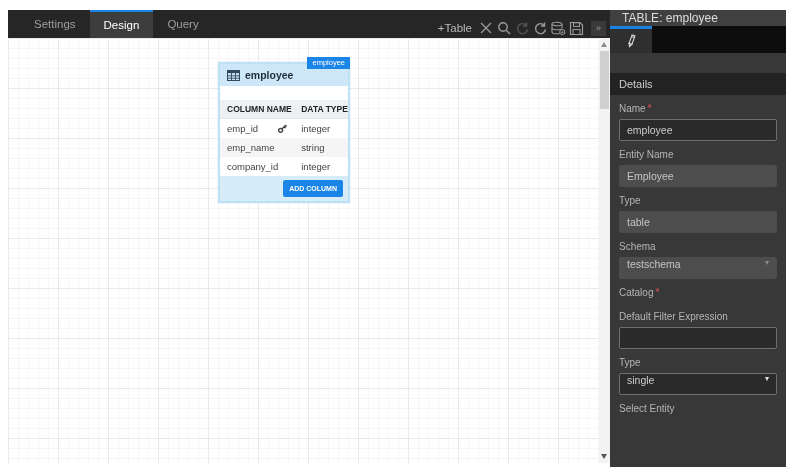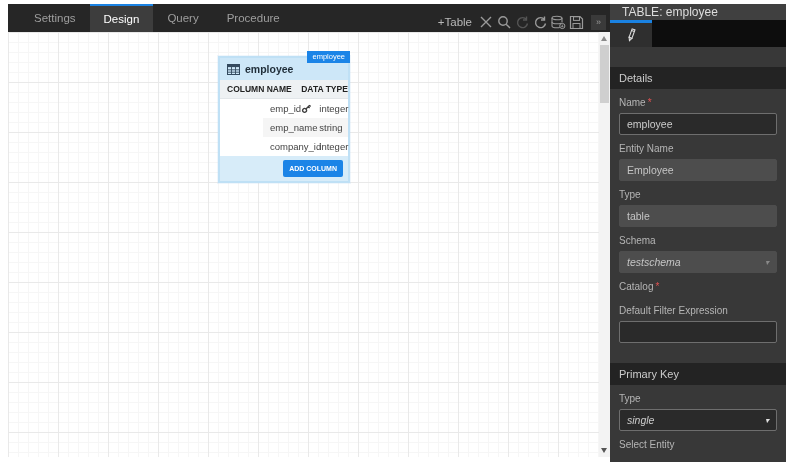--- a/index.html
+++ b/index.html
@@ -1,18 +1,18 @@
 <!DOCTYPE html>
 <html><head>
 <meta charset="utf-8">
 <style>
   * { margin:0; padding:0; box-sizing:border-box; }
   html,body { width:799px; height:467px; background:#ffffff; overflow:hidden;
               font-family:"Liberation Sans", sans-serif; }
-  .app { position:absolute; left:8px; top:4px; width:778px; height:458px; display:flex; }
+  .app { position:absolute; left:8px; top:10px; width:778px; height:458px; display:flex; }
 
   
   .left-col { width:602px; background:#ffffff; display:flex; flex-direction:column; }
 
   .toolbar { height:28px; background:#262626; display:flex; align-items:stretch; flex-shrink:0; }
   .tabs { display:flex; padding-left:12px; }
   .tab { padding:0 14px; display:flex; align-items:center; font-size:11.5px; color:#9e9e9e; cursor:pointer; }
   .tab.active { background:#3d3d3d; color:#ffffff; border-top:2px solid #1a82e2; }
   .toolbar-actions { margin-left:auto; display:flex; align-items:center; gap:2px; padding-right:4px;margin-top:8px; }
   .add-table { color:#b8b8b8; font-size:11.5px; margin-right:4px; cursor:pointer; }
@@ -36,24 +36,24 @@
   .sb-thumb { position:absolute; top:13px; left:1px; width:9px; height:58px; background:#cfcfcf; }
 
   
   .table-card { position:absolute; left:210px; top:24px; width:132px; background:#ffffff;
                 border:2px solid #bfe0f5; font-size:9.5px; box-shadow:0 0 0 1px rgba(190,220,245,.25); }
   .card-badge { position:absolute; top:-7px; right:-2px; background:#1b84e7; color:#ffffff;
                 font-size:7.5px; padding:2px 5px; line-height:1; cursor:pointer; }
   .card-header { background:#cde7f8; display:flex; align-items:center; gap:5px; padding:5px 7px;
                  font-weight:bold; font-size:10.5px; color:#1f2d38; cursor:pointer; }
   .col-head { display:flex; background:#eef1f3; border-bottom:1px solid #e2e6e9;
-              font-weight:bold; font-size:8.5px; color:#222; }
+              font-weight:bold; font-size:8.5px; color:#222;margin-top:14px; }
   .col-head > div { padding:4px 0 4px 7px; }
   .c-name { width:58%; } .c-type { width:42%; }
-  .card-row { display:flex; color:#444; font-size:9.5px; cursor:pointer;margin-left:43px; }
+  .card-row { display:flex; color:#444; font-size:9.5px; cursor:pointer; }
   .card-row:nth-child(even) { background:#f5f5f5; }
   .card-row > div { padding:4px 0 4px 7px; }
   .card-row .c-name { display:flex; align-items:center; justify-content:space-between; padding-right:6px; }
   .card-footer { background:#d7ecf9; padding:4px 5px; display:flex; justify-content:flex-end; }
   .add-col-btn { background:#1b84e7; color:#fff; border:none; font-size:7px; font-weight:bold;
                  padding:5px 6px; border-radius:2px; cursor:pointer; font-family:inherit; }
 
   
   .panel { width:176px; background:#383838; display:flex; flex-direction:column; }
   .panel-header { height:16px; background:#404040; color:#dddddd; font-size:12px;
@@ -63,39 +63,38 @@
                display:flex; align-items:center; justify-content:center; cursor:pointer; }
   .panel-body { flex:1; overflow:hidden; padding-bottom:4px; }
   .section-bar { background:#232323; color:#cccccc; font-size:11px; padding:5px 9px; margin-top:20px; }
   .field { padding:8px 9px 0; }
   .field label { display:block; font-size:10px; color:#b5b5b5; margin-bottom:5px; }
   .req { color:#e05252; margin-left:2px; }
   .tb { width:100%; height:22px; font-size:10.5px; padding:0 7px; font-family:inherit; display:block; }
   input.tb { outline:none; }
   .editable { background:#2a2a2a; border:1px solid #6e6e6e; color:#cccccc; border-radius:2px; }
   .disabled { background:#4d4d4d; border:1px solid #4d4d4d; color:#c4c4c4; border-radius:2px; }
-  .select { position:relative; display:flex; align-items:center; cursor:pointer;font-style:italic; }
+  .select { position:relative; display:flex; align-items:flex-start; cursor:pointer; }
   .chev { position:absolute; right:7px; font-size:8px; color:#e0e0e0; pointer-events:none; }
   .chev.dim { color:#8a8a8a; }
 
   svg { display:block; }
 </style>
 </head>
 <body>
 
 <div class="app">
 
   <div class="left-col">
 
     <div class="toolbar">
       <div class="tabs">
         <div class="tab">Settings</div>
         <div class="tab active">Design</div>
         <div class="tab">Query</div>
-        <div class="tab">Procedure</div>
       </div>
       <div class="toolbar-actions">
         <div class="add-table">+Table</div>
         <div class="icon-btn">
           <svg width="14" height="14" viewBox="0 0 14 14">
               <path d="M2 2 L12 12 M12 2 L2 12" stroke="#9a9a9a" stroke-width="1.4" fill="none"></path>
             </svg>
         </div>
         <div class="icon-btn">
           <svg width="14" height="14" viewBox="0 0 14 14">
@@ -240,21 +239,20 @@
 
       <div class="field">
         <label><span>Catalog</span><span class="req">*</span></label>
       </div>
 
       <div class="field">
         <label>Default Filter Expression</label>
         <input class="tb editable" value="" style="">
       </div>
 
-      <div class="section-bar">Primary Key</div>
 
       <div class="field">
         <label>Type</label>
         <div class="tb editable select">
           <span>single</span>
           <span class="chev">▾</span>
         </div>
       </div>
 
       <div class="field">

